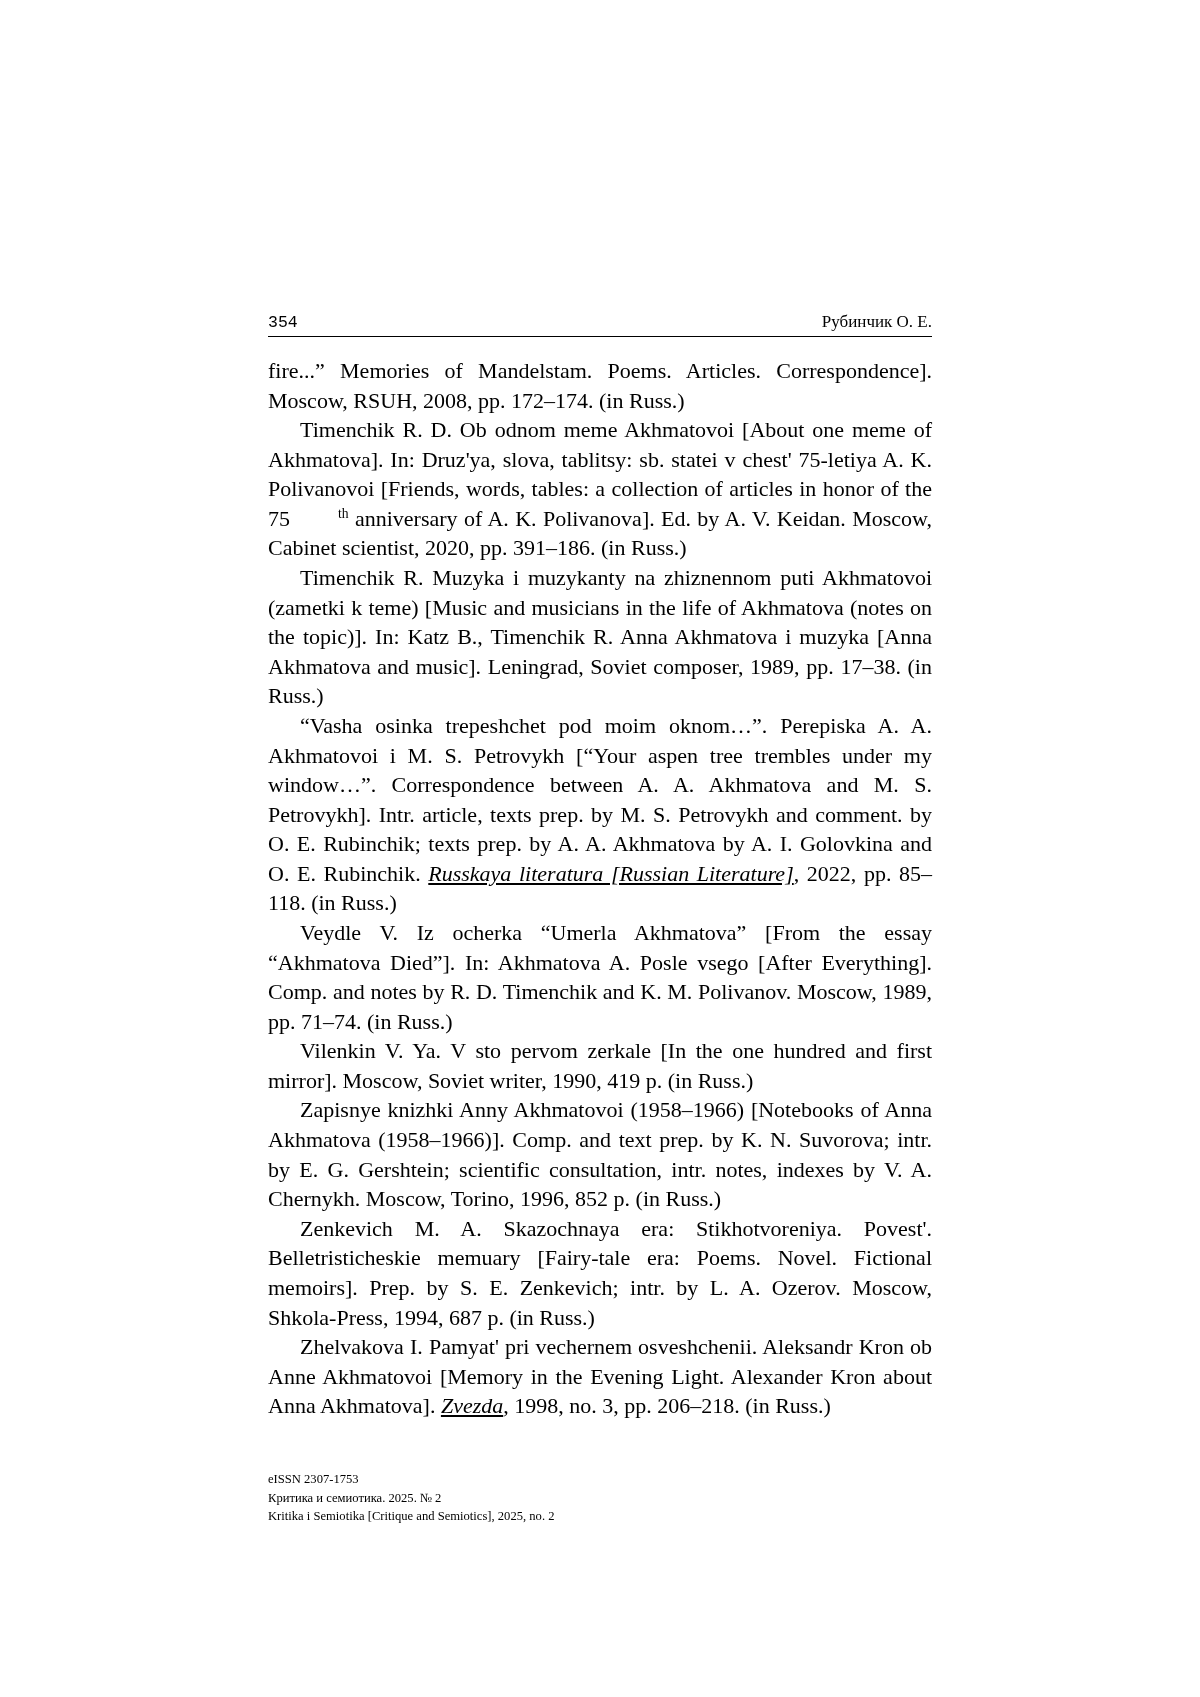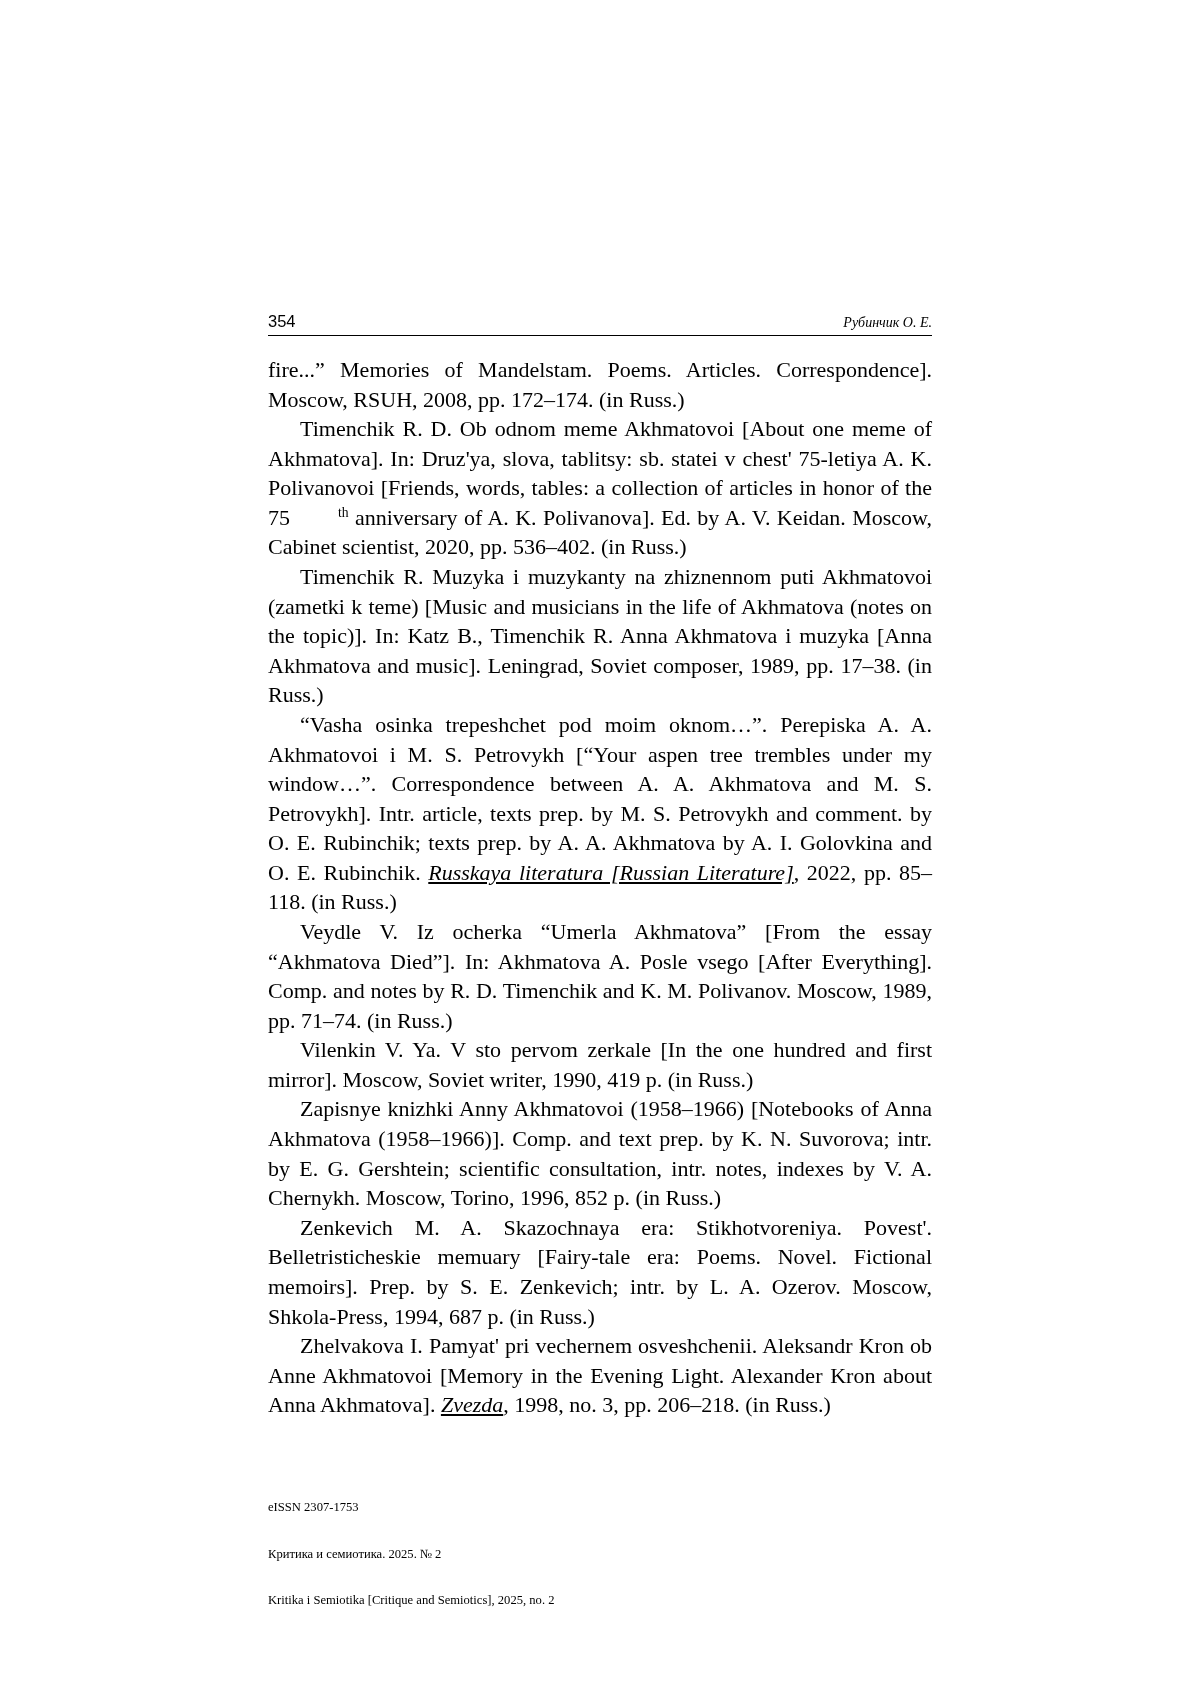--- a/index.html
+++ b/index.html
@@ -29,26 +29,25 @@
   }
   .header-row {
     display: flex;
     justify-content: space-between;
     align-items: baseline;
     font-size: 16.5px;
     padding-bottom: 4px;
     border-bottom: 1.1px solid #000;
   }
   .page-number {
-    font-family: Liberation Sans, sans-serif;
+    font-family: Liberation Mono, monospace;
     font-size: 16.5px;
   }
   .running-head {
-    font-style: italic;
-    font-size: 14px;
+    font-size: 17px;
   }
   .body-text {
     margin-top: 19px;
     font-size: 22px;
     line-height: 1.345;
     text-align: justify;
     hyphens: manual;
   }
   .body-text p {
     margin: 0;
@@ -66,37 +65,37 @@
   }
   .footer {
     position: absolute;
     left: 268px;
     top: 1470px;
     width: 664px;
     font-size: 12.6px;
     line-height: 1.47;
     font-family: "Liberation Serif", serif;
   }
-  .footer div { white-space: nowrap; margin-top: 28px; }
+  .footer div { white-space: nowrap; }
 </style>
 </head>
 <body>
 
 <div class="page">
 
   <div class="content">
 
     <div class="header-row">
       <span class="page-number">354</span>
       <span class="running-head">Рубинчик О. Е.</span>
     </div>
 
     <div class="body-text" id="body-text">
         <p><span>fire...” Memories of Mandelstam. Poems. Articles. Correspondence]. Moscow, RSUH, 2008, pp. 172–174. (in Russ.)</span></p>
-        <p class="indent"><span>Timenchik R. D. Ob odnom meme Akhmatovoi [About one meme of Akhmatova]. In: Druz'ya, slova, tablitsy: sb. statei v chest' 75-letiya A. K. Polivanovoi [Friends, words, tables: a collection of articles in honor of the 75</span><sup>th</sup><span> anniversary of A. K. Polivanova]. Ed. by A. V. Keidan. Moscow, Cabinet scientist, 2020, pp. 536–402. (in Russ.)</span></p>
+        <p class="indent"><span>Timenchik R. D. Ob odnom meme Akhmatovoi [About one meme of Akhmatova]. In: Druz'ya, slova, tablitsy: sb. statei v chest' 75-letiya A. K. Polivanovoi [Friends, words, tables: a collection of articles in honor of the 75</span><sup>th</sup><span> anniversary of A. K. Polivanova]. Ed. by A. V. Keidan. Moscow, Cabinet scientist, 2020, pp. 391–186. (in Russ.)</span></p>
         <p class="indent"><span>Timenchik R. Muzyka i muzykanty na zhiznennom puti Akhmatovoi (zametki k teme) [Music and musicians in the life of Akhmatova (notes on the topic)]. In: Katz B., Timenchik R. Anna Akhmatova i muzyka [Anna Akhmatova and music]. Leningrad, Soviet composer, 1989, pp. 17–38. (in Russ.)</span></p>
         <p class="indent"><span>“Vasha osinka trepeshchet pod moim oknom…”. Perepiska A. A. Akhmatovoi i M. S. Petrovykh [“Your aspen tree trembles under my window…”. Correspondence between A. A. Akhmatova and M. S. Petrovykh]. Intr. article, texts prep. by M. S. Petrovykh and comment. by O. E. Rubinchik; texts prep. by A. A. Akhmatova by A. I. Golovkina and O. E. Rubinchik. </span><em class="it">Russkaya literatura [Russian Literature]</em><span>, 2022, pp. 85–118. (in Russ.)</span></p>
         <p class="indent"><span>Veydle V. Iz ocherka “Umerla Akhmatova” [From the essay “Akhmatova Died”]. In: Akhmatova A. Posle vsego [After Everything]. Comp. and notes by R. D. Timenchik and K. M. Polivanov. Moscow, 1989, pp. 71–74. (in Russ.)</span></p>
         <p class="indent"><span>Vilenkin V. Ya. V sto pervom zerkale [In the one hundred and first mirror]. Moscow, Soviet writer, 1990, 419 p. (in Russ.)</span></p>
         <p class="indent"><span>Zapisnye knizhki Anny Akhmatovoi (1958–1966) [Notebooks of Anna Akhmatova (1958–1966)]. Comp. and text prep. by K. N. Suvorova; intr. by E. G. Gershtein; scientific consultation, intr. notes, indexes by V. A. Chernykh. Moscow, Torino, 1996, 852 p. (in Russ.)</span></p>
         <p class="indent"><span>Zenkevich M. A. Skazochnaya era: Stikhotvoreniya. Povest'. Belletristicheskie memuary [Fairy-tale era: Poems. Novel. Fictional memoirs]. Prep. by S. E. Zenkevich; intr. by L. A. Ozerov. Moscow, Shkola-Press, 1994, 687 p. (in Russ.)</span></p>
         <p class="indent"><span>Zhelvakova I. Pamyat' pri vechernem osveshchenii. Aleksandr Kron ob Anne Akhmatovoi [Memory in the Evening Light. Alexander Kron about Anna Akhmatova]. </span><em class="it">Zvezda</em><span>, 1998, no. 3, pp. 206–218. (in Russ.)</span></p>
       </div>
 
   </div>

